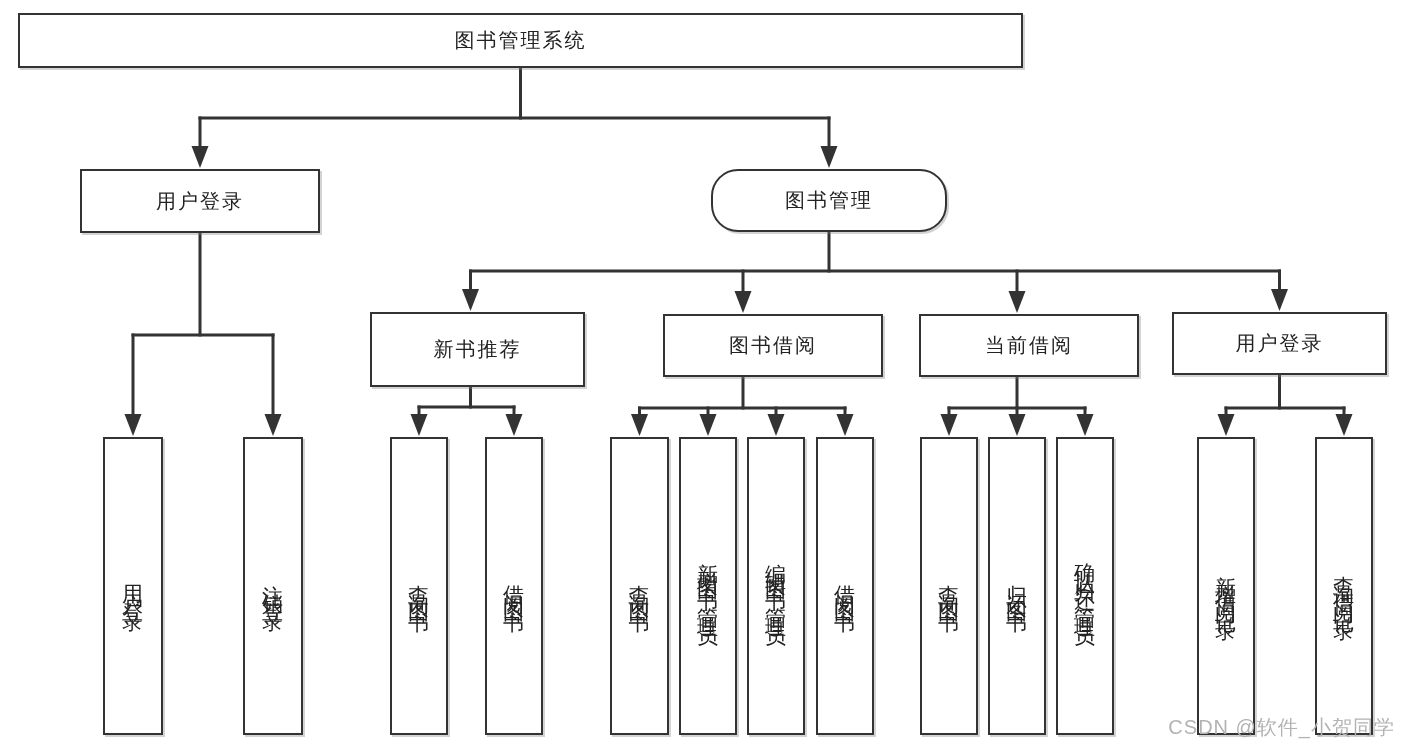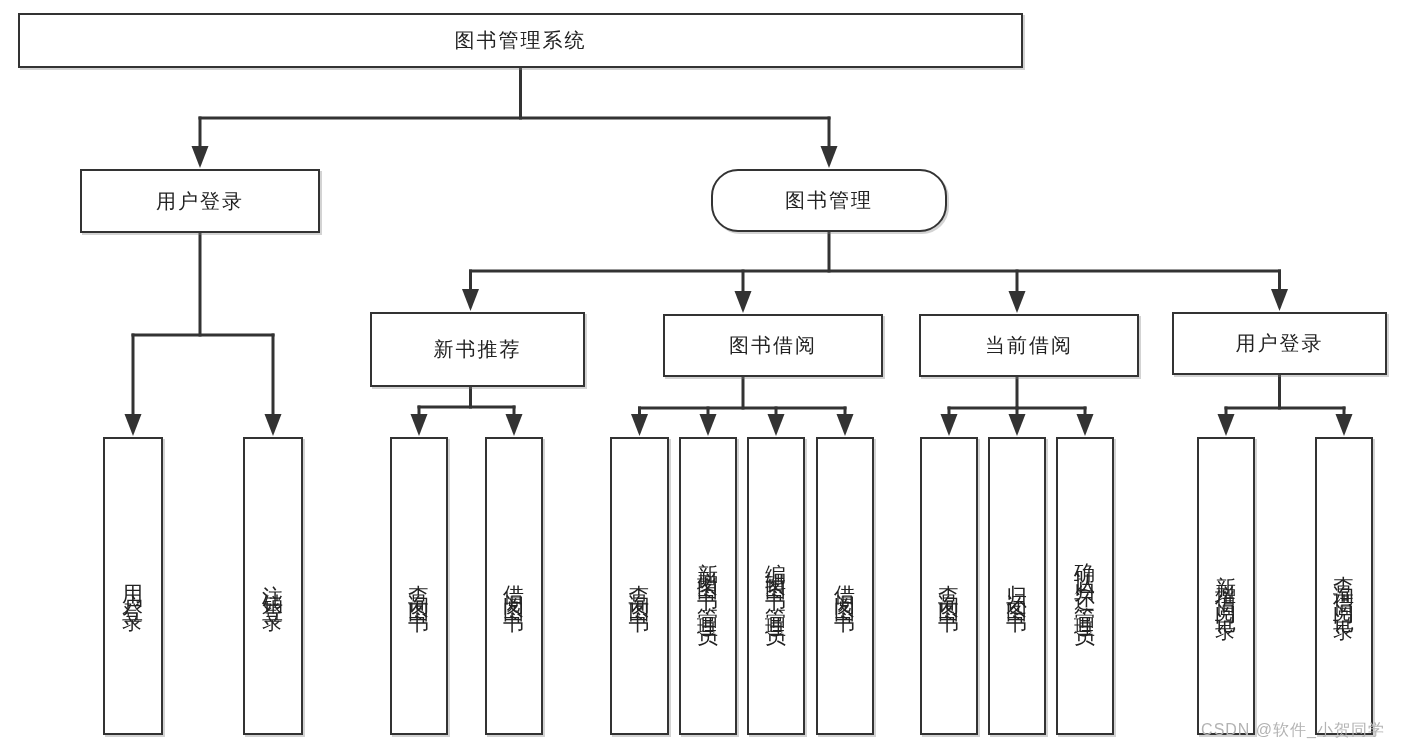--- a/index.html
+++ b/index.html
@@ -30,23 +30,23 @@
   .node-h{font-size:20px;letter-spacing:2px;white-space:nowrap;}
   .node-v{font-size:21px;}
   .node-v .label{
     writing-mode:vertical-lr;
     text-orientation:mixed;
     letter-spacing:9px;
     line-height:1;
   }
   .watermark{
     position:absolute;
-    right:20px;bottom:6px;
+    right:10px;bottom:6px;
     color:var(--wm);
-    font-size:16px;
+    font-size:20px;
     letter-spacing:1px;
     white-space:nowrap;
     margin-top:40px;
   }
 </style>
 </head>
 <body>
 
 <div id="canvas">
   <svg id="connectors" viewBox="0 0 1405 747" xmlns="http://www.w3.org/2000/svg">

